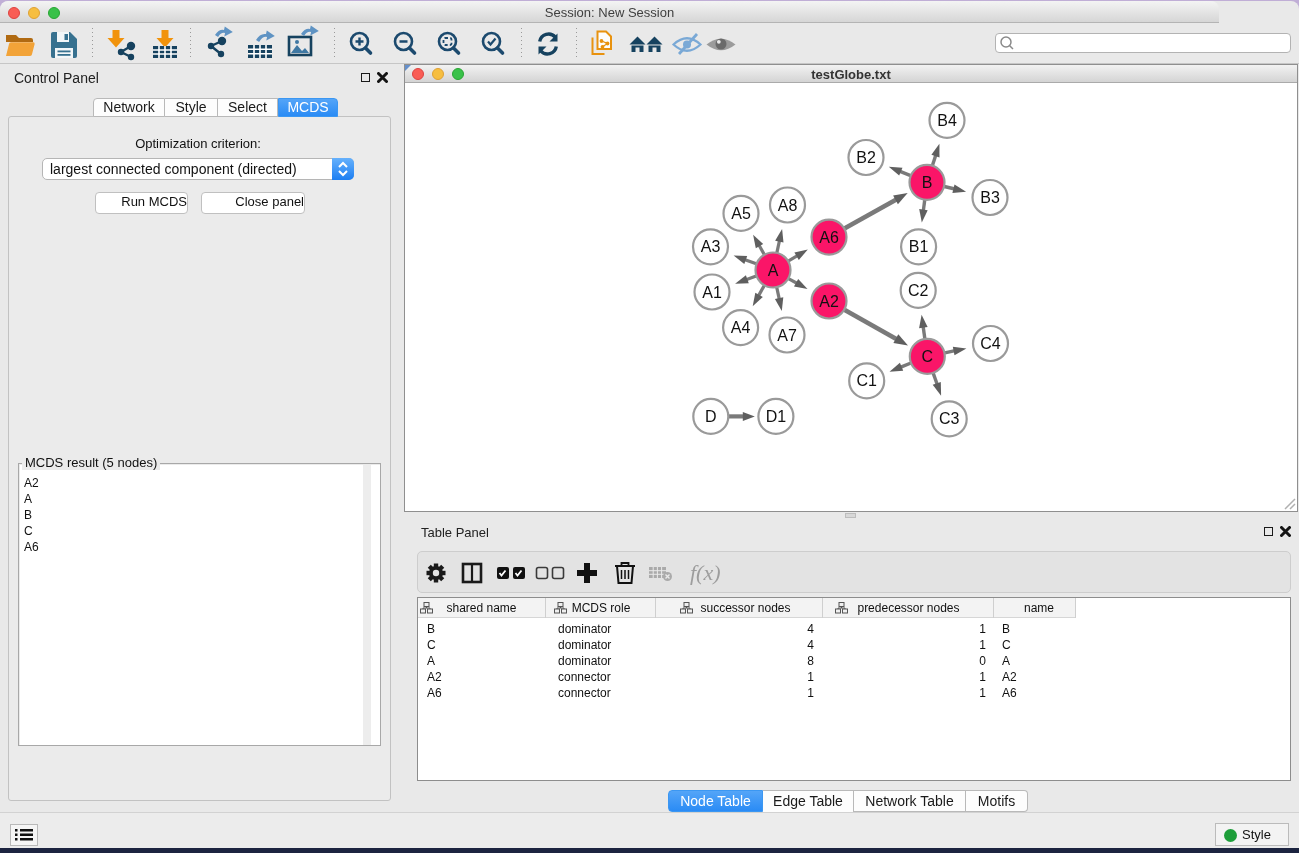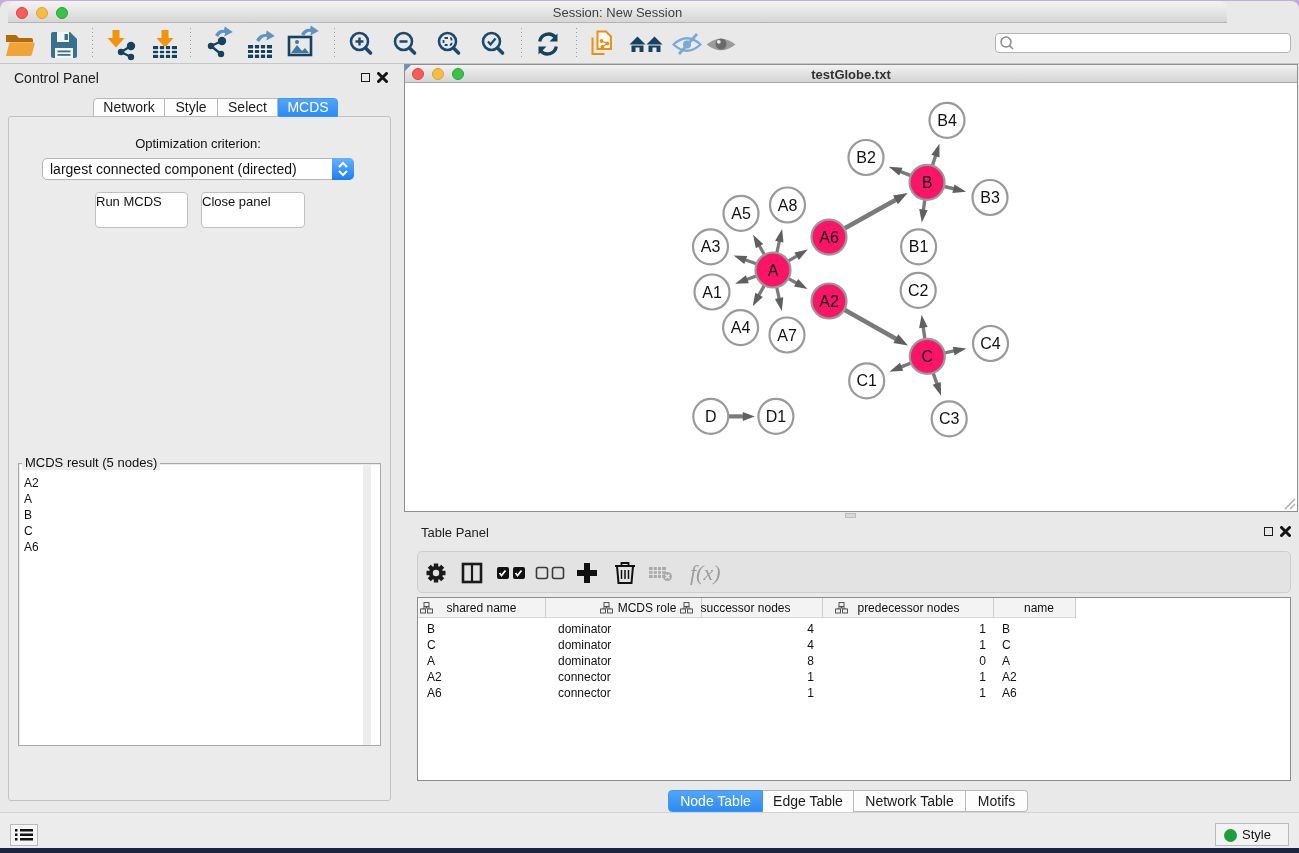--- a/index.html
+++ b/index.html
@@ -1,42 +1,42 @@
 <!DOCTYPE html>
 <html><head>
 <meta charset="utf-8">
 <style>
 * { margin:0; padding:0; box-sizing:border-box; }
 html,body { width:1299px; height:853px; overflow:hidden; }
 body { font-family:"Liberation Sans", sans-serif; background:#20294a; position:relative; }
 .abs { position:absolute; }
 #desktop-top { left:0; top:0; width:1299px; height:14px; background:#c0aed6; }
 #mainwin { left:0; top:1px; width:1299px; height:847px; background:#e9e9e9; border-radius:8px 8px 0 0; overflow:hidden; }
-#titlebar { position:absolute; left:8px; top:0; width:1219px; height:22px; background:linear-gradient(#f4f4f4,#d6d6d6); border-bottom:1px solid #b4b4b4; border-radius:8px 8px 0 0; }
+#titlebar { position:absolute; left:0; top:0; width:1219px; height:22px; background:linear-gradient(#f4f4f4,#d6d6d6); border-bottom:1px solid #b4b4b4; border-radius:8px 8px 0 0; }
 .tl { position:absolute; width:12px; height:12px; border-radius:50%; top:6px; }
 #titlebar .t1 { left:8px;  background:#f95d55; border:1px solid #dd4340; }
 #titlebar .t2 { left:28px; background:#f6be40; border:1px solid #dfa134; }
 #titlebar .t3 { left:48px; background:#39c149; border:1px solid #28a532; }
 #title { position:absolute; left:0; top:4px; width:100%; text-align:center; font-size:13px; color:#404040; }
 #toolbar { position:absolute; left:0; top:22px; width:1299px; height:41px; background:#e9e9e9; border-bottom:1px solid #c6c6c6; }
 .sep { position:absolute; top:5px; height:32px; width:1px; background-image:linear-gradient(#9a9a9a 33%, rgba(0,0,0,0) 0%); background-size:1px 4px; }
 #searchbox { position:absolute; left:995px; top:10px; width:296px; height:20px; background:#fff; border:1px solid #b3b3b3; border-radius:4px; }
 
 #cpanel { left:0; top:64px; width:396px; height:747px; }
 #cpanel-title { position:absolute; left:14px; top:6px; font-size:14px; color:#222; }
 #cpanel-box { position:absolute; left:8px; top:52px; width:383px; height:685px; border:1px solid #c2c2c2; background:#ebebeb; border-radius:3px; }
 .wbtn-sq { position:absolute; width:9px; height:9px; border:1.5px solid #1a1a1a; }
 .wbtn-x { position:absolute; font-size:13px; font-weight:bold; color:#111; line-height:10px; }
 .tabs-top { position:absolute; display:flex; }
 .tab { border:1px solid #b9b9b9; background:#fdfdfd; color:#1a1a1a; font-size:14px; text-align:center; line-height:17px; }
 .tab.sel { background:linear-gradient(#54a5f8,#2a8bf5); color:#fff; border-color:#3b97f2; }
 #opt-label { position:absolute; left:0; top:72px; width:396px; text-align:center; font-size:13px; color:#111; }
 #dropdown { position:absolute; left:42px; top:94px; width:312px; height:22px; background:#fff; border:1px solid #b5b5b5; border-radius:5px; font-size:14px; color:#111; line-height:20px; padding-left:7px; }
 #dd-btn { position:absolute; right:-1px; top:-1px; width:22px; height:22px; border-radius:0 5px 5px 0; background:linear-gradient(#66b1fc,#1c7ef2); }
-.btn { position:absolute; height:36px; background:#fff; border:1px solid #c0c0c0; border-radius:4px; font-size:13px; color:#111; text-align:left; line-height:18px; }
+.btn { position:absolute; height:22px; background:#fff; border:1px solid #c0c0c0; border-radius:4px; font-size:13px; color:#111; text-align:right; line-height:18px; }
 #groupbox { position:absolute; left:18px; top:399px; width:363px; height:283px; border:1px solid #a8a8a8;padding-left:40px; }
 #groupbox-label { position:absolute; z-index:3; left:3px; top:-9px; background:#ebebeb; padding:0 3px; font-size:13px; color:#111; }
 #listbox { position:absolute; left:1px; top:1px; width:360px; height:280px; background:#fff; font-size:12px; color:#111; padding:10px 0 0 4px; line-height:16px; }
 #listbox-sb { position:absolute; right:9px; top:0px; width:8px; height:280px; background:#ededed; }
 
 #netwin { left:404px; top:64px; width:894px; height:448px; border:1px solid #8f8f8f; background:#fff; }
 #net-titlebar { position:absolute; left:0; top:0; width:892px; height:18px; background:linear-gradient(#f2f2f2,#d4d4d4); border-bottom:1px solid #aaa; }
 #net-title { position:absolute; left:0; top:2px; width:100%; text-align:center; font-size:13px; font-weight:bold; color:#333; }
 #net-titlebar .t1 { left:7px; top:3px; background:#f95d55; border:1px solid #dd4340; }
 #net-titlebar .t2 { left:27px; top:3px; background:#f6be40; border:1px solid #dfa134; }
@@ -391,21 +391,21 @@
       <div class="thcell" style="left:0;width:128px;"><span style="position:absolute;left:2px;top:0">
             <svg width="13" height="12" viewBox="0 0 13 12" style="position:absolute;top:4px;left:0">
       <g fill="#f0f0f0" stroke="#555" stroke-width="1">
                 <rect x="4" y="0.5" width="5" height="4"></rect>
                 <rect x="0.5" y="7" width="5" height="4"></rect>
                 <rect x="7.5" y="7" width="5" height="4"></rect>
               </g>
       <path d="M6.5,4.5 v1.5 M3,7 v-1 h7 v1" stroke="#555" fill="none"></path>
     </svg>
           </span>shared name</div>
-      <div class="thcell" style="left:129px;width:109px;margin-left:46px;"><svg width="13" height="12" viewBox="0 0 13 12" style="position:absolute;top:4px;left:7px">
+      <div class="thcell" style="left:129px;width:109px;"><svg width="13" height="12" viewBox="0 0 13 12" style="position:absolute;top:4px;left:7px">
       <g fill="#f0f0f0" stroke="#555" stroke-width="1">
               <rect x="4" y="0.5" width="5" height="4"></rect>
               <rect x="0.5" y="7" width="5" height="4"></rect>
               <rect x="7.5" y="7" width="5" height="4"></rect>
             </g>
       <path d="M6.5,4.5 v1.5 M3,7 v-1 h7 v1" stroke="#555" fill="none"></path>
     </svg>MCDS role</div>
       <div class="thcell" style="left:251px;width:154px;"><svg width="13" height="12" viewBox="0 0 13 12" style="position:absolute;top:4px;left:11px">
       <g fill="#f0f0f0" stroke="#555" stroke-width="1">
               <rect x="4" y="0.5" width="5" height="4"></rect>

